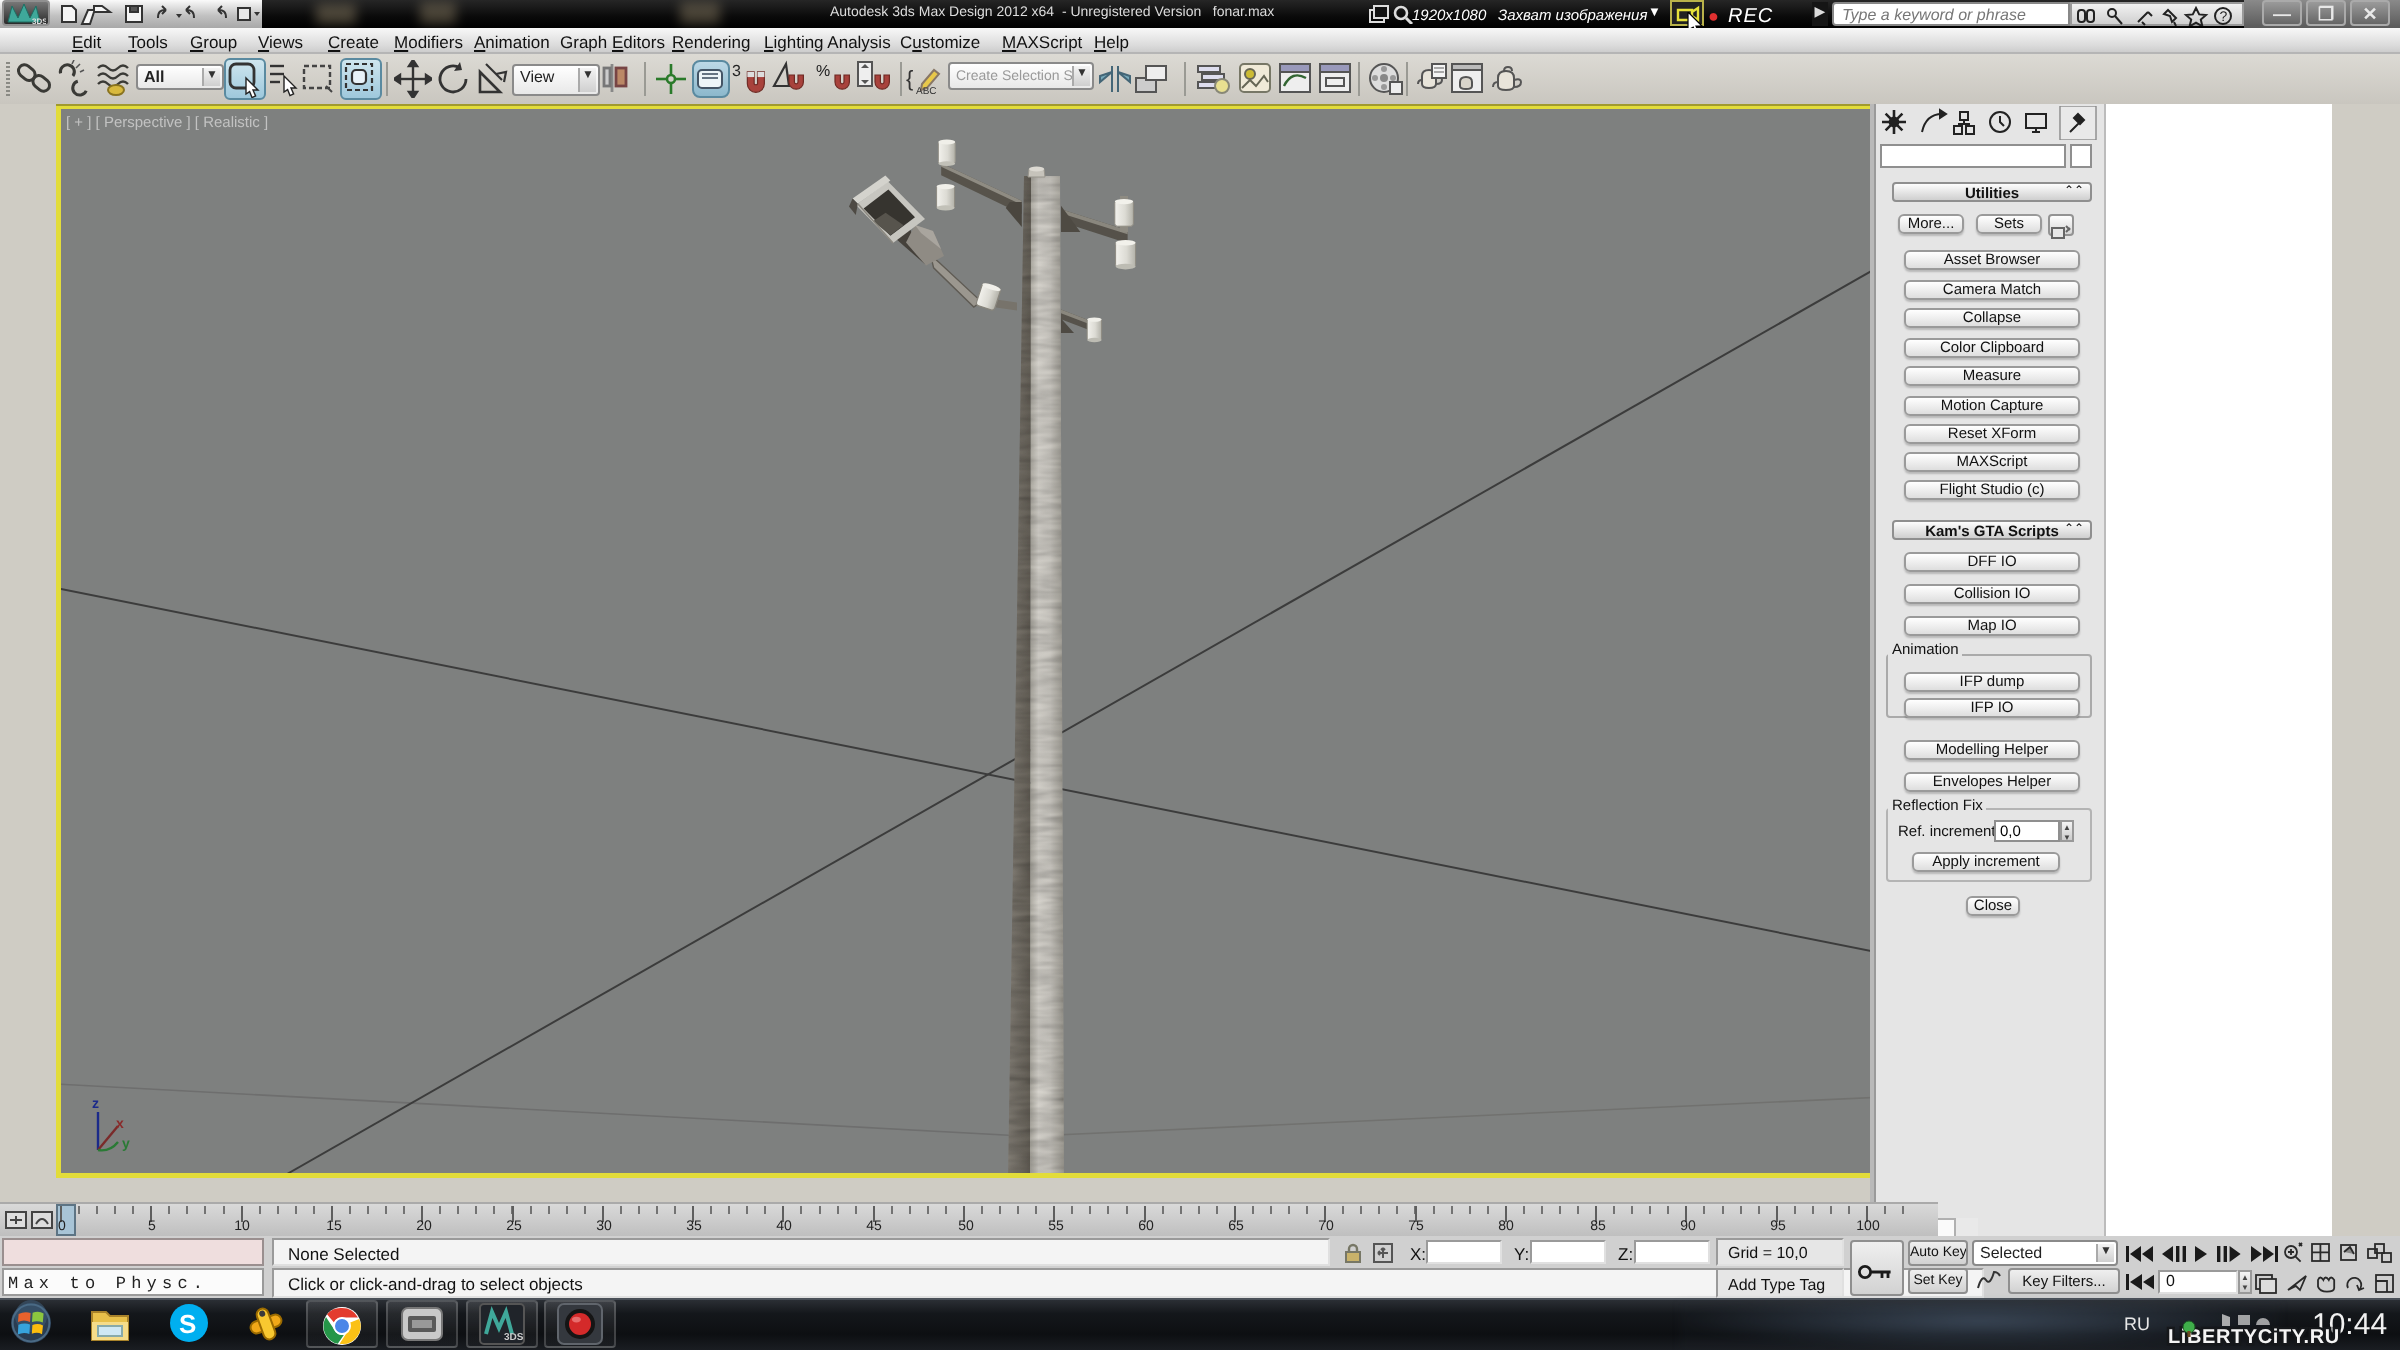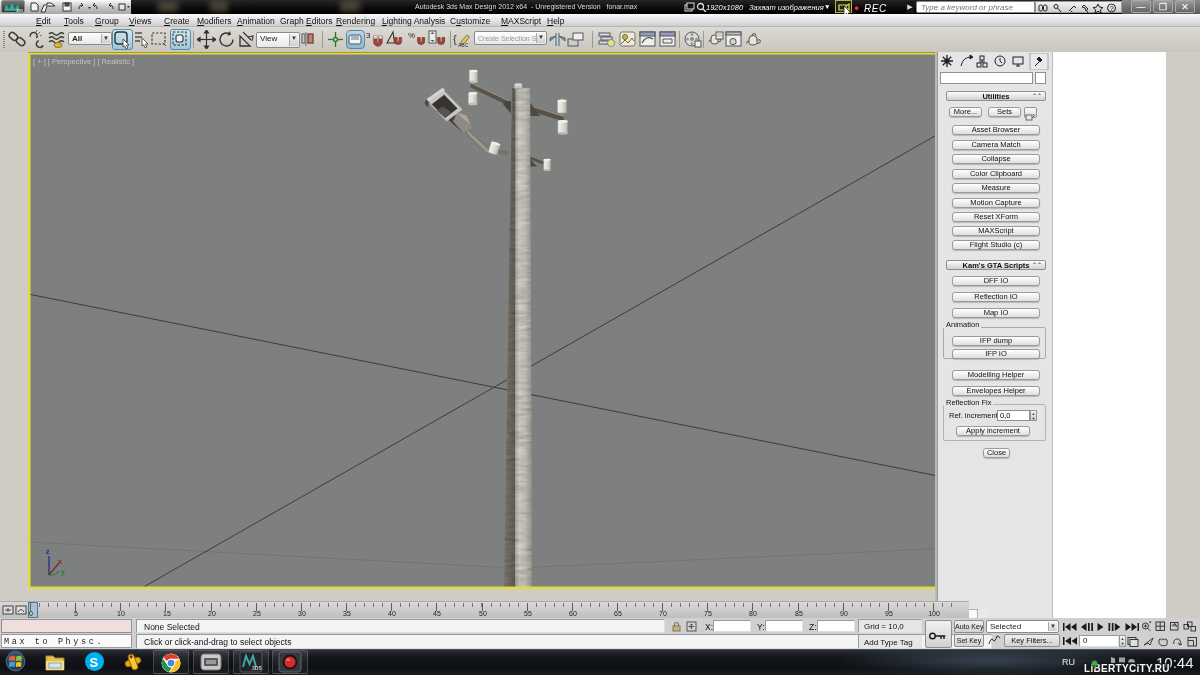--- a/index.html
+++ b/index.html
@@ -464,21 +464,21 @@
  <div class="ubtn" style="top:87.5px">Camera Match</div>
  <div class="ubtn" style="top:102px">Collapse</div>
  <div class="ubtn" style="top:116.5px">Color Clipboard</div>
  <div class="ubtn" style="top:131px">Measure</div>
  <div class="ubtn" style="top:145.5px">Motion Capture</div>
  <div class="ubtn" style="top:159.5px">Reset XForm</div>
  <div class="ubtn" style="top:173.5px">MAXScript</div>
  <div class="ubtn" style="top:187.5px">Flight Studio (c)</div>
  <div class="rollhdr" style="top:208px">Kam's GTA Scripts<span class="chev">⌃⌃</span></div>
  <div class="ubtn" style="top:223.5px">DFF IO</div>
- <div class="ubtn" style="top:239.5px">Reflection IO</div>
+ <div class="ubtn" style="top:239.5px">Collision IO</div>
  <div class="ubtn" style="top:256px">Map IO</div>
  <div class="abs" style="left:5px;top:275px;width:103px;height:32px;border:1px solid #aaa;border-radius:2px"></div>
  <div class="plabel" style="left:6px;top:268px;background:#e5e5e5;padding:0 2px">Animation</div>
  <div class="ubtn" style="top:283.5px">IFP dump</div>
  <div class="ubtn" style="top:296.5px">IFP IO</div>
  <div class="ubtn" style="top:317.5px">Modelling Helper</div>
  <div class="ubtn" style="top:333.5px">Envelopes Helper</div>
  <div class="abs" style="left:5px;top:352px;width:103px;height:37px;border:1px solid #b4b4b4;border-radius:2px"></div>
  <div class="plabel" style="left:6px;top:346px;background:#e5e5e5;padding:0 2px">Reflection Fix</div>
  <div class="plabel" style="left:11px;top:359px">Ref. increment</div>

